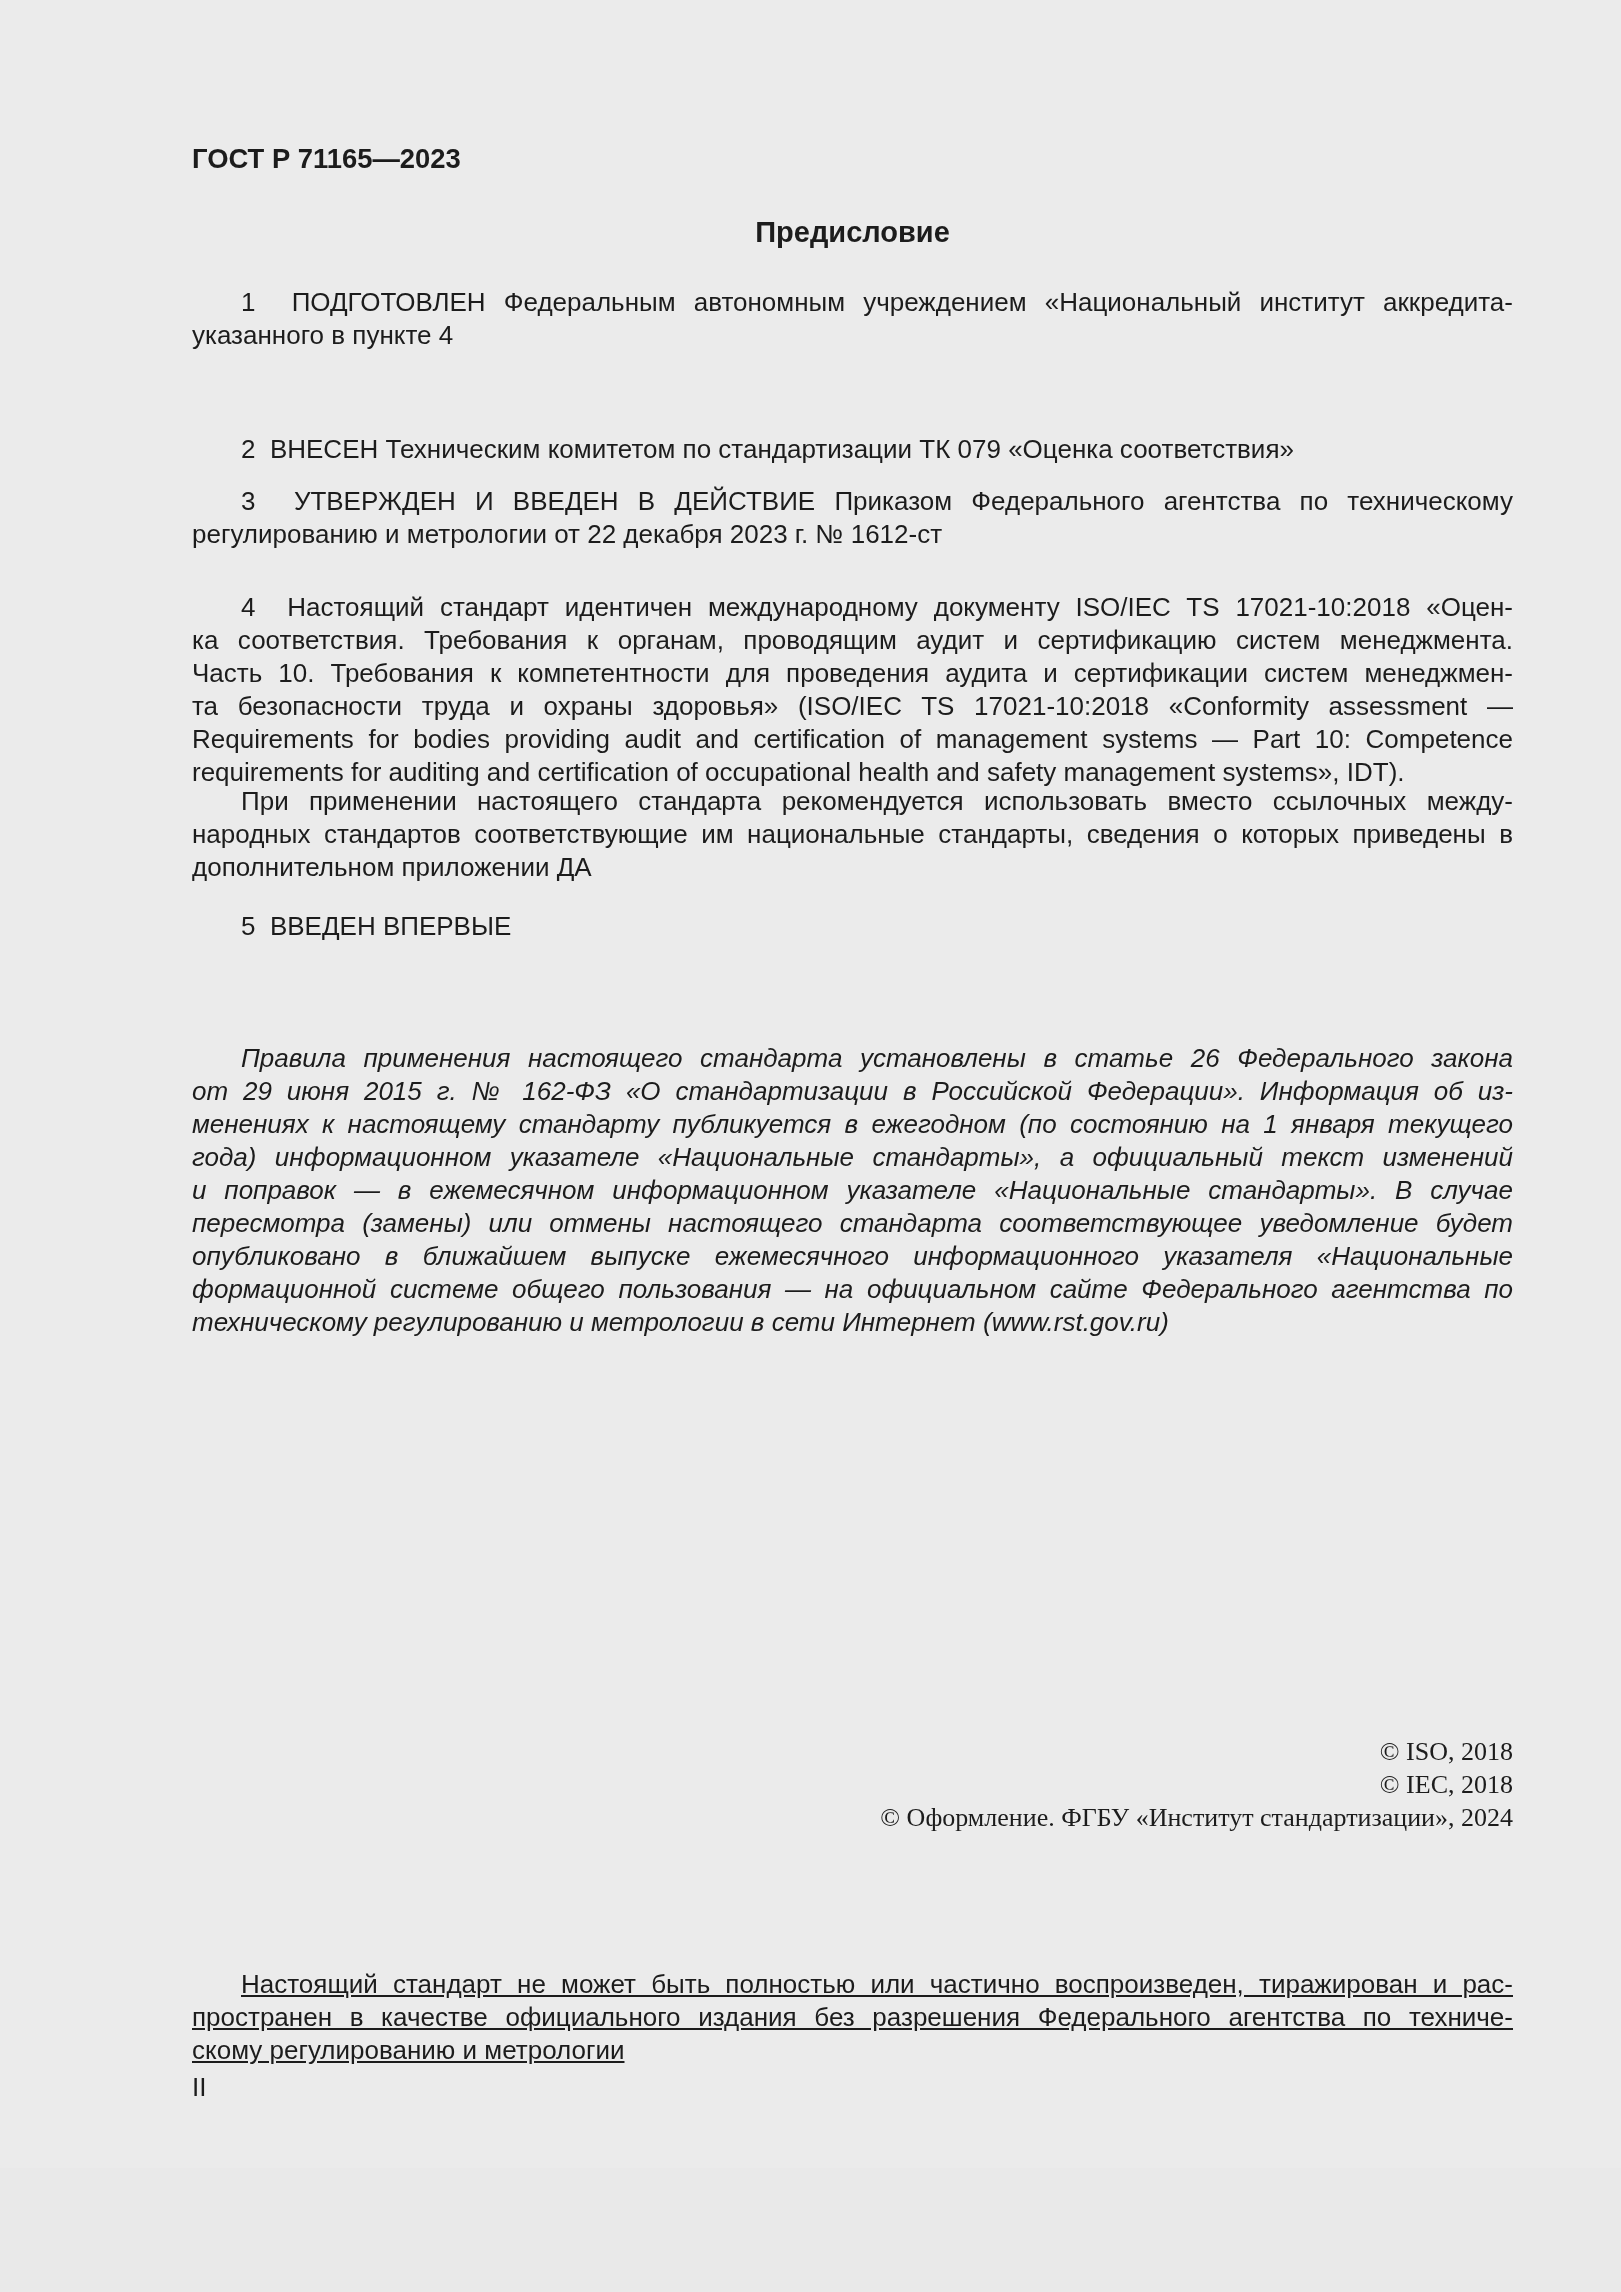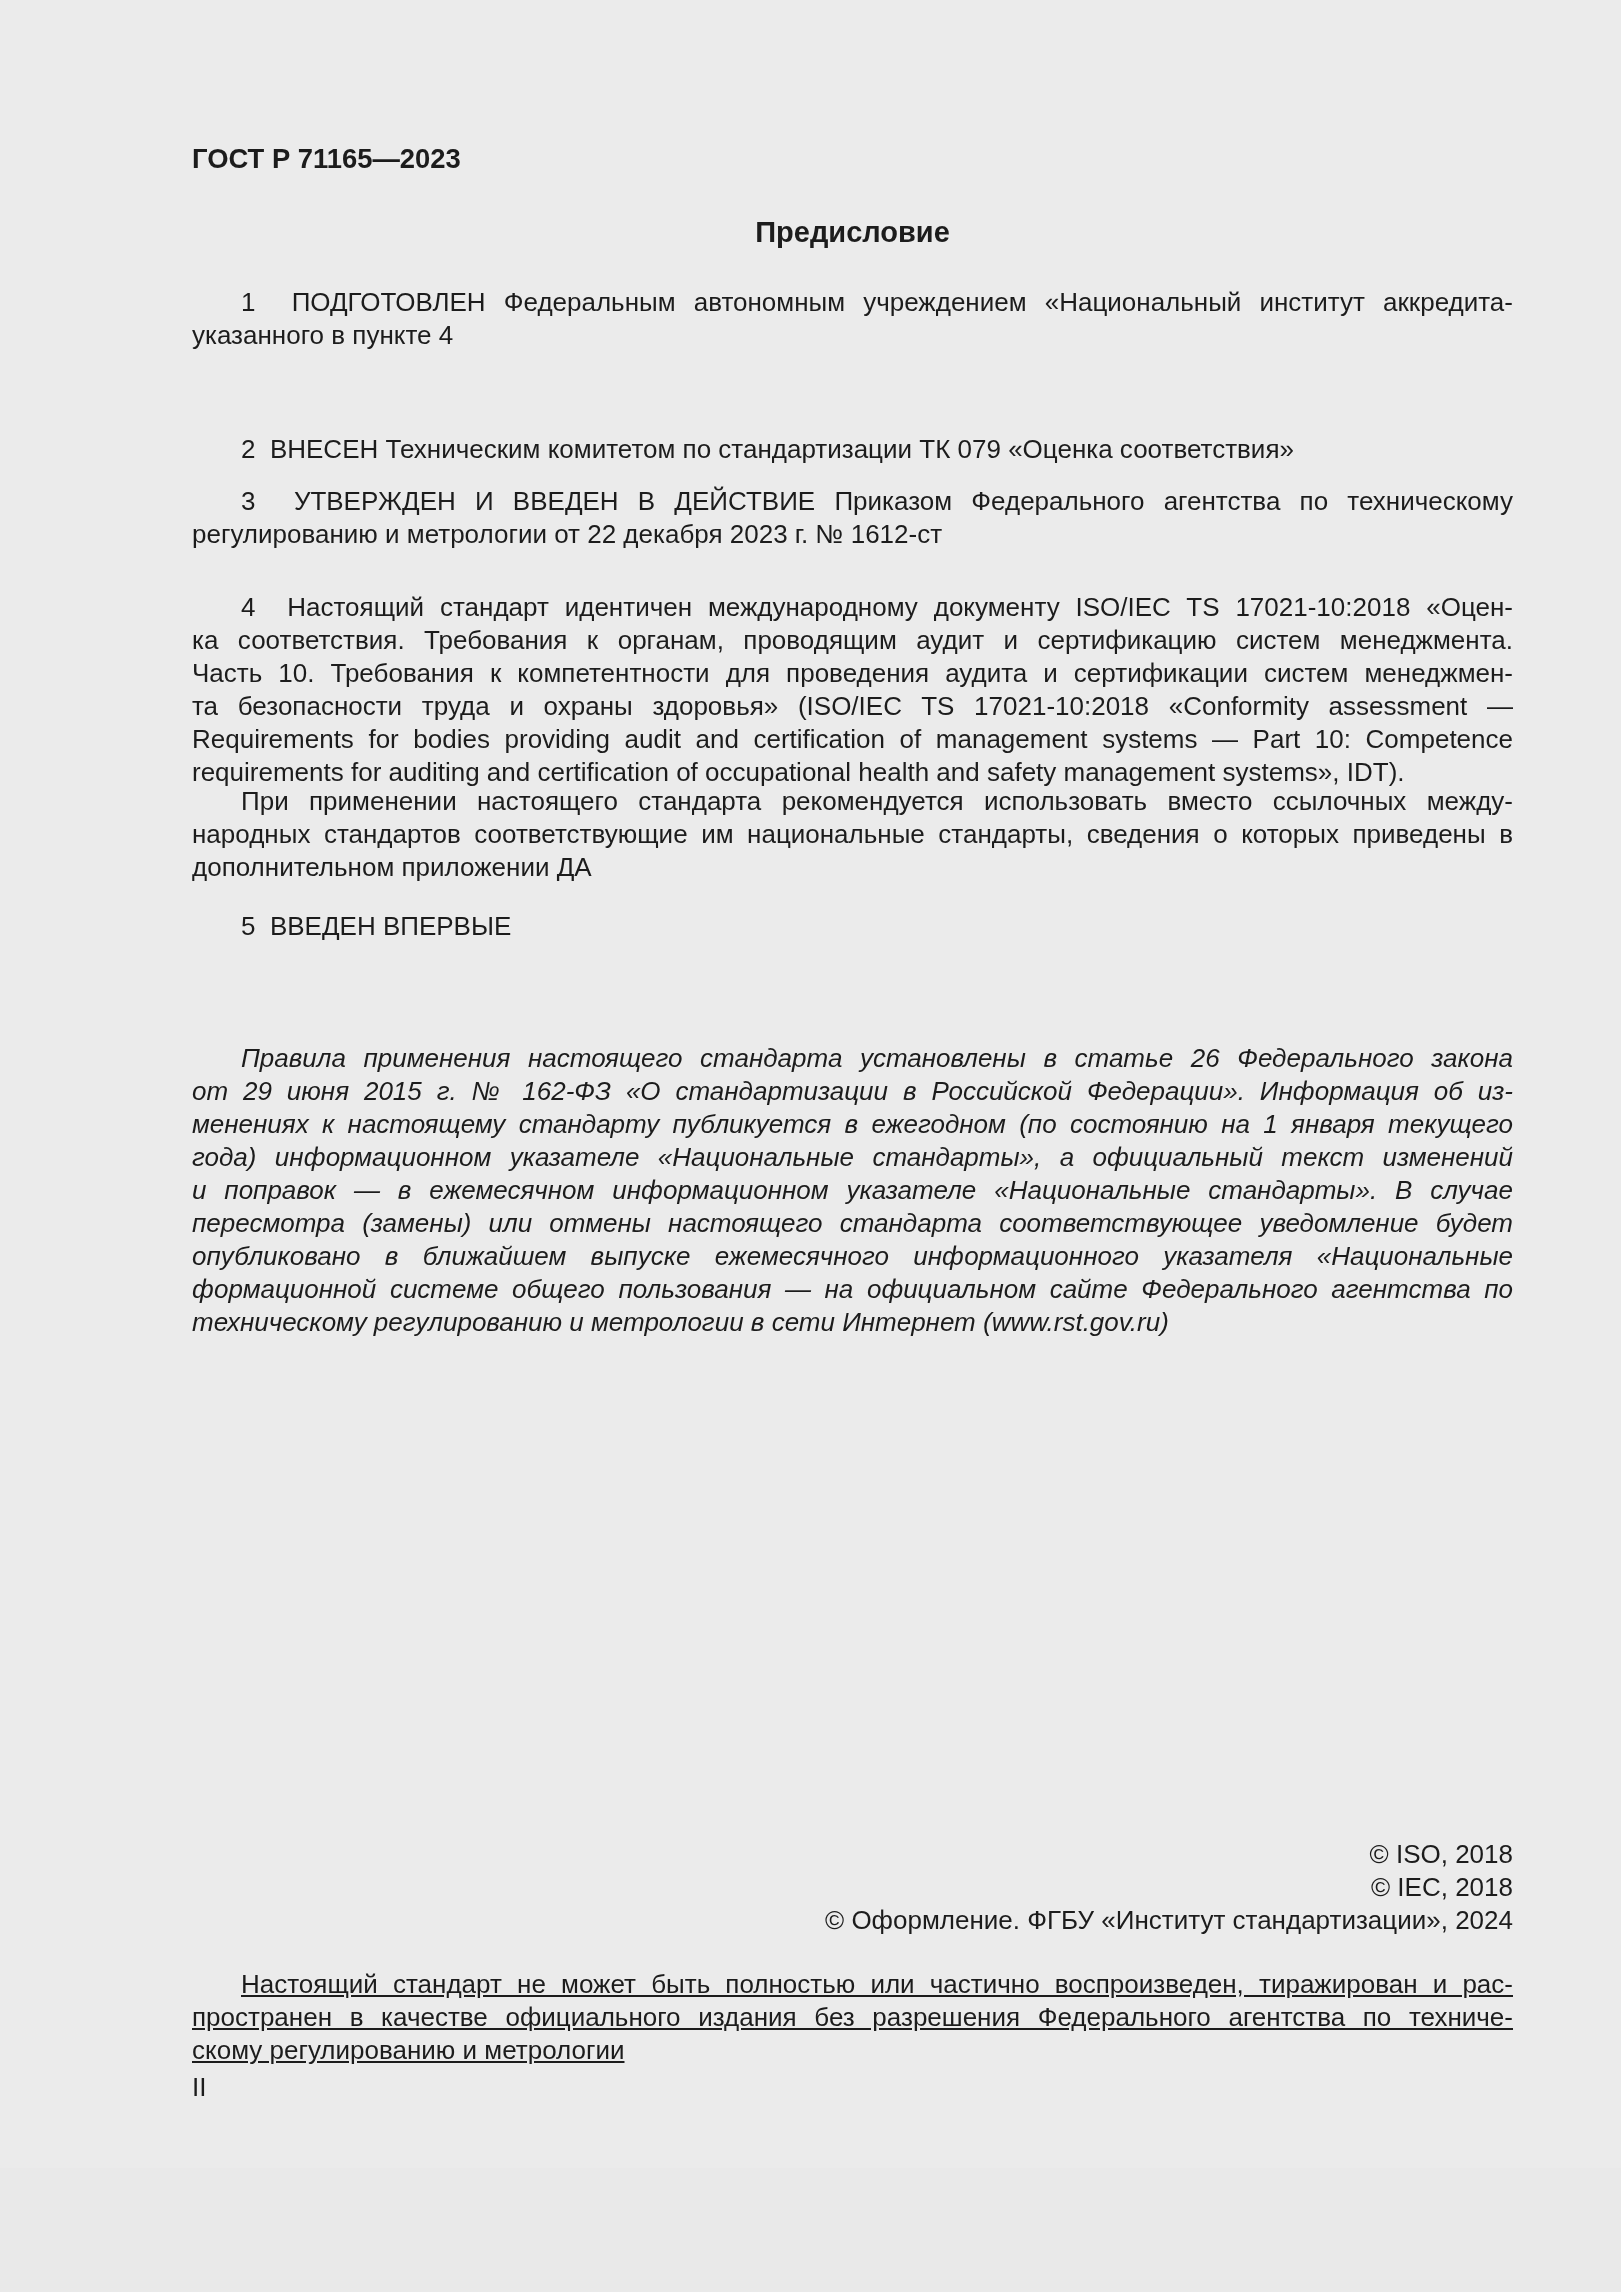--- a/index.html
+++ b/index.html
@@ -49,21 +49,21 @@
   .p3 { top: 485px; }
   .p4 { top: 591px; }
   .p4b { top: 785px; }
   .p5 { top: 910px; }
 
   .legal {
     top: 1042px;
     font-style: italic;
   }
 
-  .copyright { top: 1838px; }
+  .copyright { top: 1735px; font-family: Liberation Serif, serif; }
   .copyright .line,
   .copyright .line:first-child,
   .copyright .line:last-child {
     text-align: right;
     text-align-last: right;
     text-indent: 0;
   }
 
   .repro { top: 1968px; text-decoration: underline; }
 

